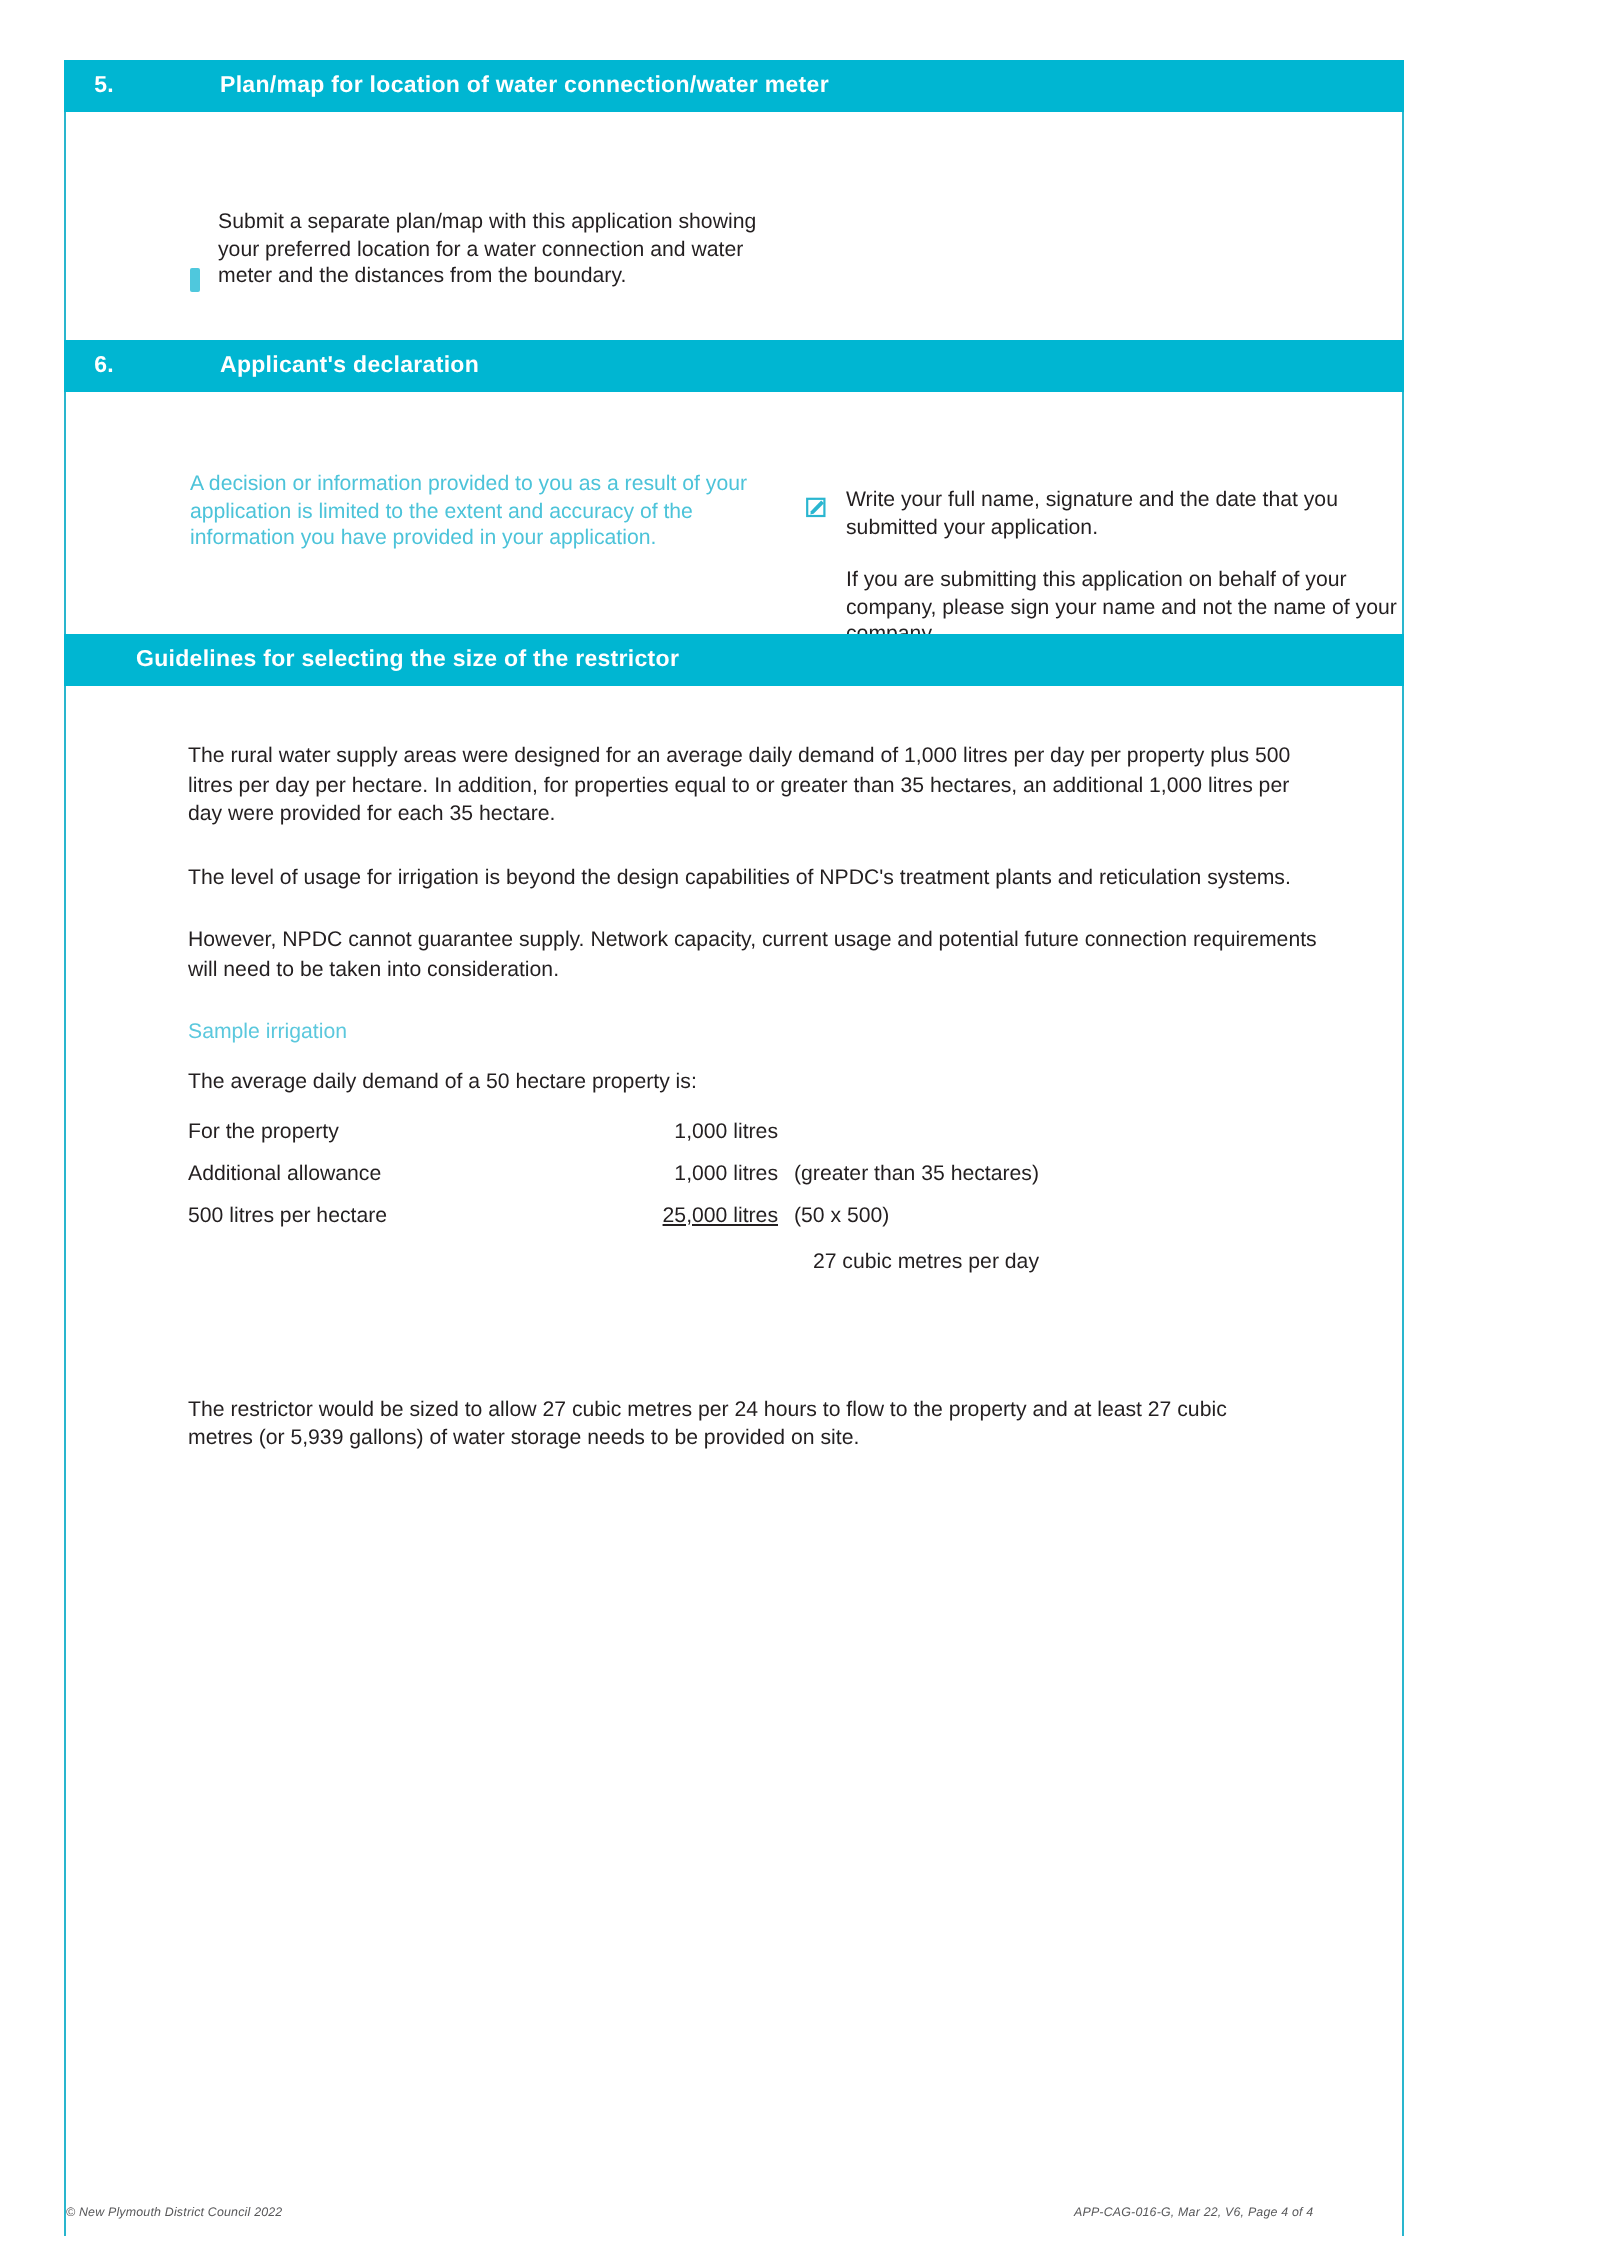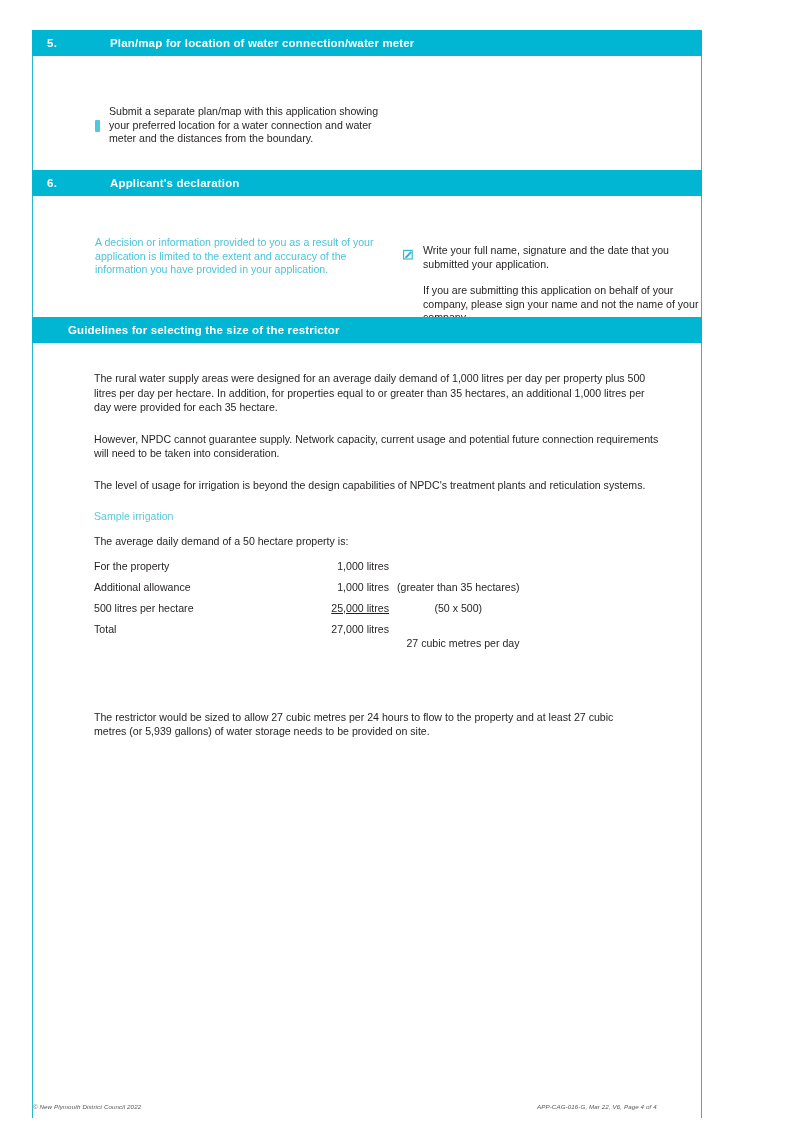--- a/index.html
+++ b/index.html
@@ -79,21 +79,21 @@
   }
 
   
   #sec5 { top: 30px; }
   #sec5 .sec-body { height: 118px; position: relative; }
   .hint-row {
     position: absolute;
     left: 62px;
     top: 49px;
     display: flex;
-    align-items: center;
+    align-items: flex-end;
   }
   .bar-icon {
     width: 5px;
     height: 12px;
     background: #4fc8dd;
     border-radius: 1px;
     margin-top: 2px;
     margin-right: 9px;
     flex: 0 0 auto;
   }
@@ -186,21 +186,21 @@
     color: #231f20;
   }
   .calc td {
     padding: 0 0 9px 0;
     vertical-align: top;
     line-height: 12px;
     white-space: nowrap;
   }
   .calc td.lbl { width: 205px; }
   .calc td.amt { width: 90px; text-align: right; padding-right: 6px; }
-  .calc td.note { padding-left: 2px; text-align: center; }
+  .calc td.note { padding-left: 2px; }
   .calc tr.ruled td.amt { text-decoration: underline; }
   .calc tr.sub td { padding-bottom: 0; }
   .cubic-row td {
     padding-top: 2px;
     padding-bottom: 9px;
   }
   .cubic-row td.cubic {
     padding-left: 38px;
     text-align: right;
   }
@@ -279,22 +279,22 @@
   </div>
 
   <div class="section" id="secg">
     <div class="sec-header no-num">
       <span class="ttl">Guidelines for selecting the size of the restrictor</span>
     </div>
     <div class="sec-body">
       <div class="g-inner">
 
         <p class="g-para">The rural water supply areas were designed for an average daily demand of 1,000 litres per day per property plus 500 litres per day per hectare. In addition, for properties equal to or greater than 35 hectares, an additional 1,000 litres per day were provided for each 35 hectare.</p>
+        <p class="g-para">The level of usage for irrigation is beyond the design capabilities of NPDC's treatment plants and reticulation systems.</p>
         <p class="g-para">However, NPDC cannot guarantee supply. Network capacity, current usage and potential future connection requirements will need to be taken into consideration.</p>
-        <p class="g-para">The level of usage for irrigation is beyond the design capabilities of NPDC's treatment plants and reticulation systems.</p>
 
         <div class="g-sub">Sample irrigation</div>
         <div class="g-lead">The average daily demand of a 50 hectare property is:</div>
 
         <table class="calc">
           <tbody>
             <tr>
               <td class="lbl">For the property</td>
               <td class="amt">1,000 litres</td>
               <td class="note"></td>
@@ -302,25 +302,20 @@
             <tr>
               <td class="lbl">Additional allowance</td>
               <td class="amt">1,000 litres</td>
               <td class="note">(greater than 35 hectares)</td>
             </tr>
             <tr class="ruled">
               <td class="lbl">500 litres per hectare</td>
               <td class="amt">25,000 litres</td>
               <td class="note">(50 x 500)</td>
             </tr>
-            <tr class="sub">
-              <td class="lbl">Total</td>
-              <td class="amt">27,000 litres</td>
-              <td class="note"></td>
-            </tr>
             <tr class="cubic-row">
               <td class="lbl"></td>
               <td class="cubic" colspan="2">27 cubic metres per day</td>
             </tr>
           </tbody>
         </table>
 
         <p class="g-final">The restrictor would be sized to allow 27 cubic metres per 24 hours to flow to the property and at least 27 cubic metres (or 5,939 gallons) of water storage needs to be provided on site.</p>
 
       </div>

